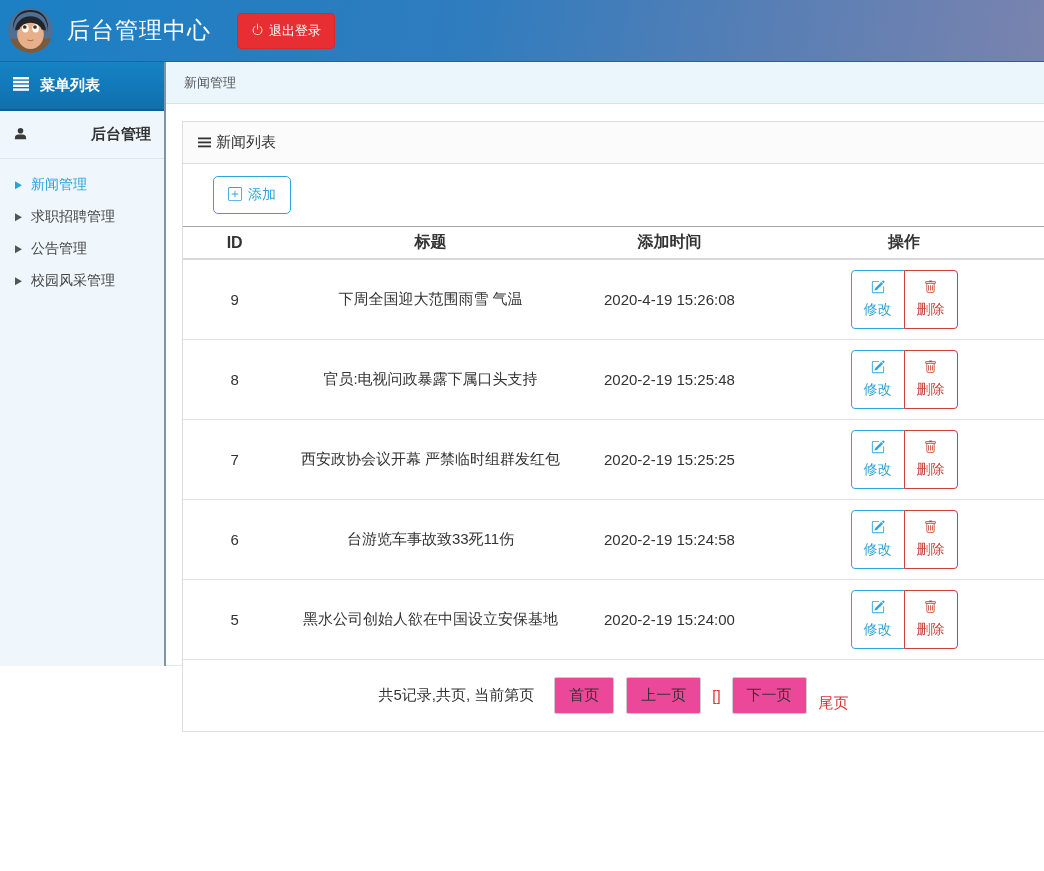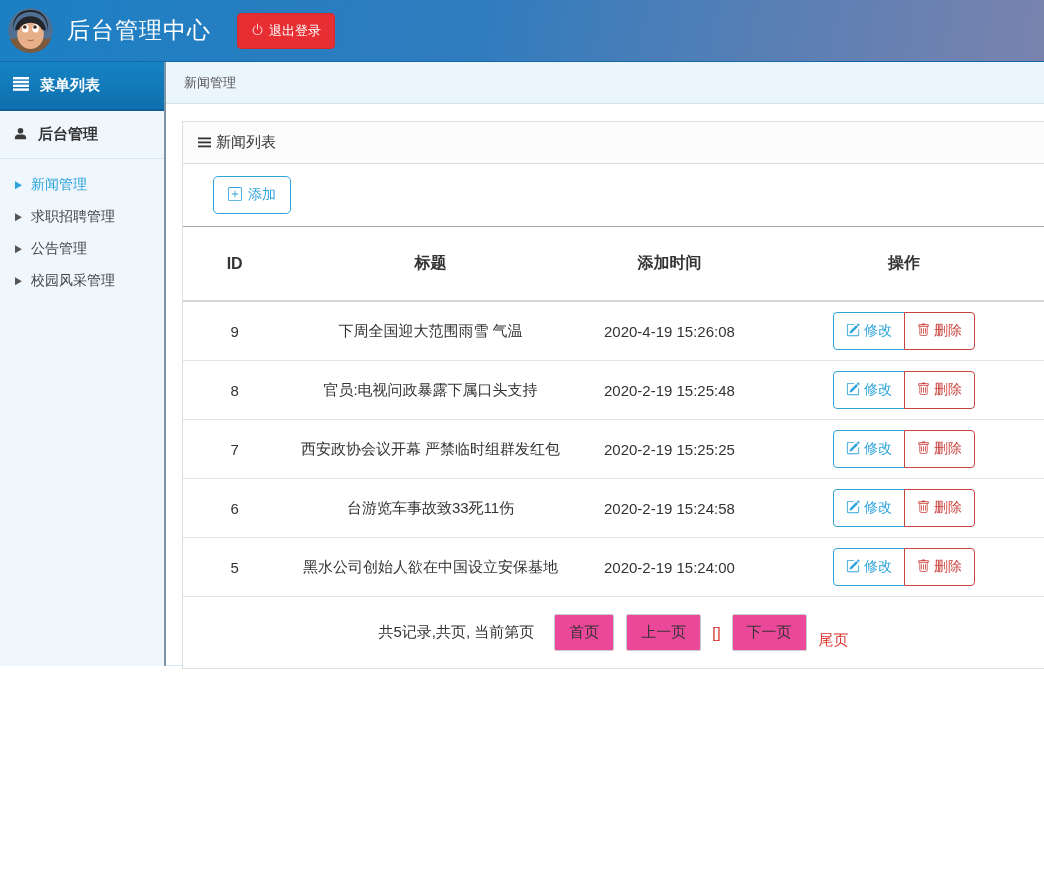--- a/index.html
+++ b/index.html
@@ -41,20 +41,21 @@
     color: #fff; font-size: 15px; font-weight: bold;
     display: flex; align-items: center; gap: 11px;
     padding-left: 13px;
   }
   .section-item {
     display: flex; align-items: center; gap: 10px;
     padding: 14px 13px;
     font-size: 15px; font-weight: bold; color: #333;
     border-bottom: 1px solid #d9e6f0;
     cursor: pointer;
+    justify-content: space-between;
   }
   .nav-list { list-style: none; padding-top: 10px; }
   .nav-item {
     display: flex; align-items: center; gap: 9px;
     padding: 7px 13px 7px 15px;
     font-size: 14px; color: #444; cursor: pointer;
   }
   .nav-item .caret { font-size: 9px; color: #555; transform: scaleY(1.15); }
   .nav-item.active { color: #2aa3dd; }
   .nav-item.active .caret { color: #2aa3dd; }
@@ -89,34 +90,34 @@
   }
 
   
   table.news-table { width: 100%; border-collapse: collapse; border-top: 1px solid #a6a6a6; }
   .news-table col.c-id { width: 12%; }
   .news-table col.c-title { width: 33.5%; }
   .news-table col.c-time { width: 22%; }
   .news-table col.c-act { width: 32.5%; }
   .news-table th {
     font-size: 16px; font-weight: bold; color: #333;
-    text-align: center; padding: 26px 8px;
+    text-align: center; padding: 5px 8px;
     border-bottom: 2px solid #d8d8d8;
   }
   .news-table td {
     text-align: center; font-size: 15px; color: #333;
     padding: 10px 8px;
     border-bottom: 1px solid #e3e3e3;
     height: 59px;
   }
   .btn-group { display: inline-flex; }
   .btn-edit, .btn-delete {
     background: #fff; font-size: 14px; padding: 9px 12px;
     display: inline-flex; align-items: center; gap: 4px;
-    cursor: pointer; font-family: inherit;
+    cursor: pointer; font-family: inherit; flex-direction: column;
   }
   .btn-edit { color: #2fa4dc; border: 1px solid #2fa4dc; border-radius: 4px 0 0 4px; }
   .btn-delete { color: #c9433f; border: 1px solid #c9433f; border-radius: 0 4px 4px 0; margin-left: -1px; }
 
   
   .pagination-row {
     padding: 17px 10px;
     display: flex; align-items: center; justify-content: center;
     font-size: 15px; color: #333;
   }

